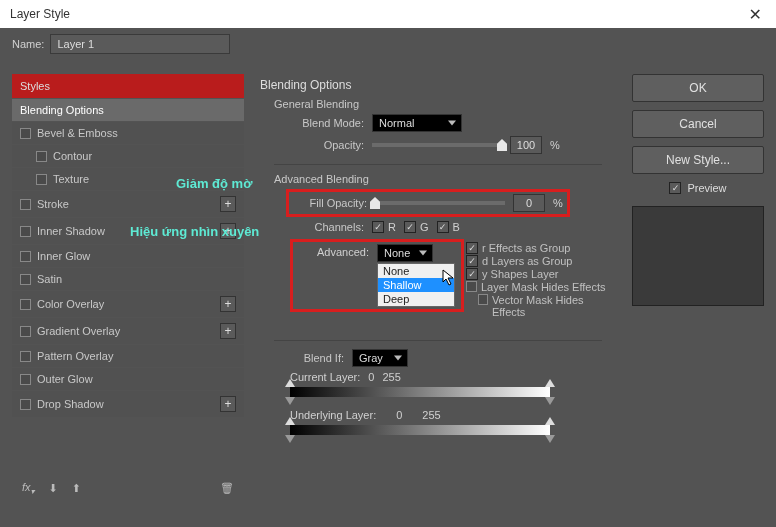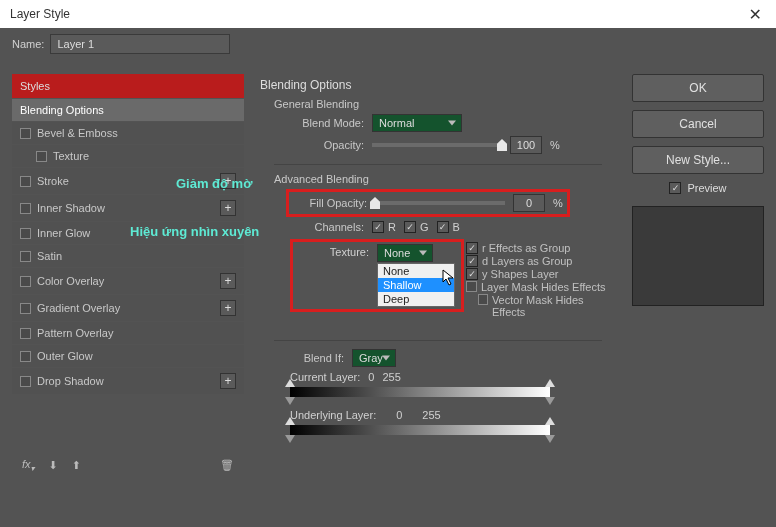--- a/index.html
+++ b/index.html
@@ -24,21 +24,21 @@
 .chk { width: 11px; height: 11px; border: 1px solid #888; display: inline-block; background: #4a4a4a; }
 
 .footer-icons { display: flex; gap: 14px; padding: 8px 10px; align-items: center; color: #bbb; margin-top: 56px; }
 .footer-icons .spacer { flex: 1; }
 
 .mid-col { flex: 1; padding: 0 4px; }
 .section-title { font-size: 12px; color: #ddd; margin: 4px 0 6px 0; }
 .sub-title { font-size: 11px; color: #c8c8c8; margin: 6px 0 4px 14px; }
 .field-row { display: flex; align-items: center; gap: 8px; margin: 4px 0 4px 30px; font-size: 11px; }
 .field-row .label { width: 74px; text-align: right; color: #c8c8c8; }
-.select { background: #14532d; border: 1px solid #333; color: #ddd; padding: 2px 18px 2px 6px; font-size: 11px; position: relative; }
+.select { background: #000000; border: 1px solid #333; color: #ddd; padding: 2px 18px 2px 6px; font-size: 11px; position: relative; }
 .select::after { content: ""; position: absolute; right: 5px; top: 50%; transform: translateY(-50%); border-left: 4px solid transparent; border-right: 4px solid transparent; border-top: 5px solid #bbb; }
 .slider-track { background: #6b6b6b; height: 4px; flex: 1; position: relative; max-width: 130px; }
 .slider-thumb { position: absolute; top: -4px; width: 10px; height: 12px; background: #e8e8e8; clip-path: polygon(50% 0, 100% 40%, 100% 100%, 0 100%, 0 40%); }
 .num-input { background: #5a5a5a; border: 1px solid #333; color: #ddd; width: 32px; padding: 2px 4px; font-size: 11px; text-align: center; }
 
 .divider { border-top: 1px solid #444; margin: 10px 14px 8px 14px; }
 
 .channel-chk { display: flex; align-items: center; gap: 4px; }
 .chk-on { width: 12px; height: 12px; border: 1px solid #222; background: #5a5a5a; display: inline-flex; align-items: center; justify-content: center; color: #ddd; font-size: 9px; }
 
@@ -77,20 +77,26 @@
   <div class="left-col">
     <div class="styles-header">Styles</div>
     <div class="style-list">
       <div class="style-item selected">
           <span class="lbl">Blending Options</span>
         </div>
       <div class="style-item">
           <span class="lbl">
             <span class="chk"></span>
             <span>Bevel &amp; Emboss</span>
+          </span>
+        </div>
+      <div class="style-item indent">
+          <span class="lbl">
+            <span class="chk"></span>
+            <span>Contour</span>
           </span>
         </div>
       <div class="style-item indent">
           <span class="lbl">
             <span class="chk"></span>
             <span>Texture</span>
           </span>
         </div>
       <div class="style-item">
           <span class="lbl">
@@ -204,21 +210,21 @@
         </span>
       <span class="channel-chk">
           <span class="chk-on">✓</span>
           <span>B</span>
         </span>
     </div>
 
     <div style="position:relative; margin-left:30px;">
       <div class="red-box" style="display:inline-block; padding:2px 6px 2px 2px;">
         <div style="display:flex; align-items:flex-start; gap:8px;">
-          <span class="label" style="width:74px; text-align:right; padding-top:2px;">Texture:</span>
+          <span class="label" style="width:74px; text-align:right; padding-top:2px;">Advanced:</span>
           <div>
             <span class="select" style="width:56px; display:inline-block; margin-bottom:1px;">None</span>
             <div class="dropdown-list">
               <div class="opt">None</div>
               <div class="opt hi">Shallow</div>
               <div class="opt">Deep</div>
             </div>
           </div>
         </div>
       </div>
@@ -247,21 +253,21 @@
             <span class="chk"></span>
             <span>Vector Mask Hides Effects</span>
           </div>
       </div>
     </div>
 
     <div class="divider" style="margin-top:26px;"></div>
 
     <div class="field-row">
       <span class="label" style="width:54px">Blend If:</span>
-      <span class="select" style="width:44px">Gray</span>
+      <span class="select" style="width:56px">Gray</span>
     </div>
 
     <div class="field-row" style="">
       <span>Current Layer:</span>
       <span>0</span>
       <span>255</span>
     </div>
     <div class="gradient-bar">
       <div class="tri" style="left:-5px"></div>
       <div class="tri" style="right:-5px"></div>

